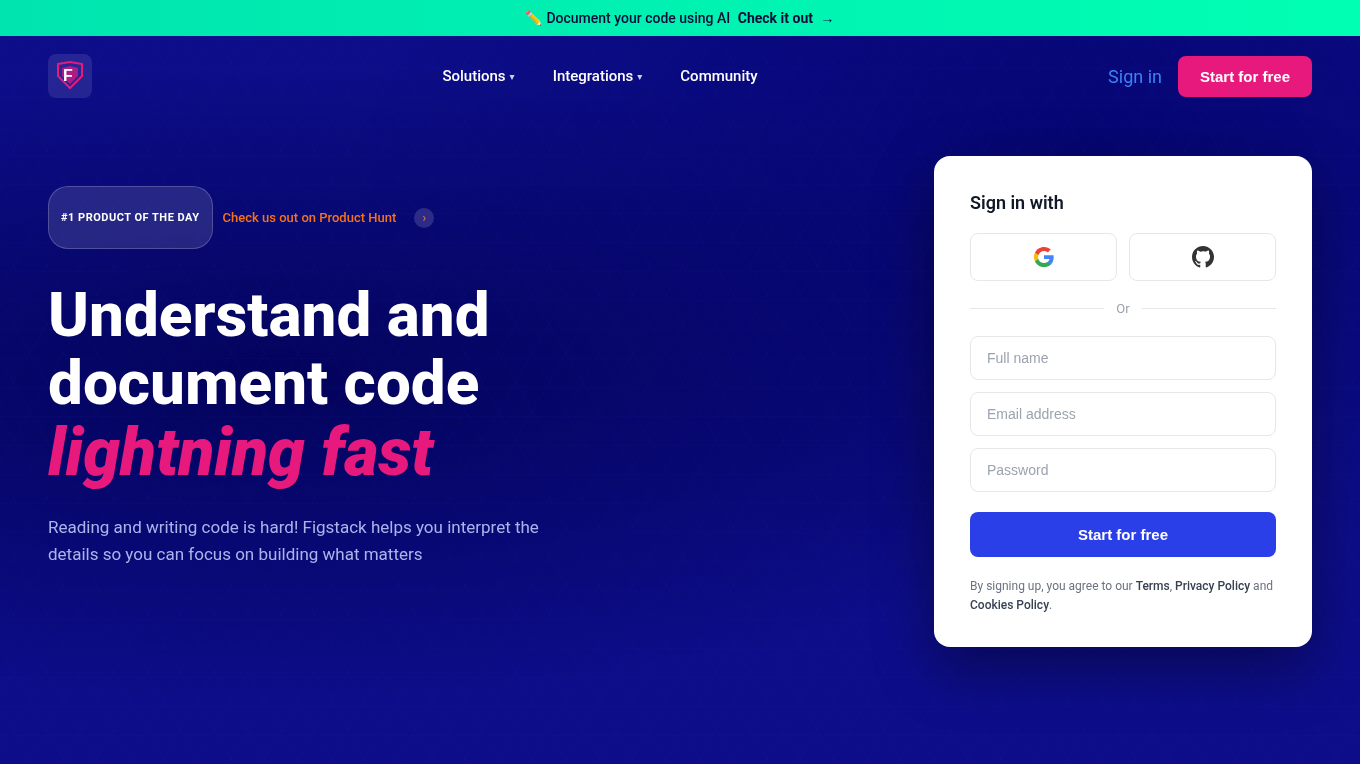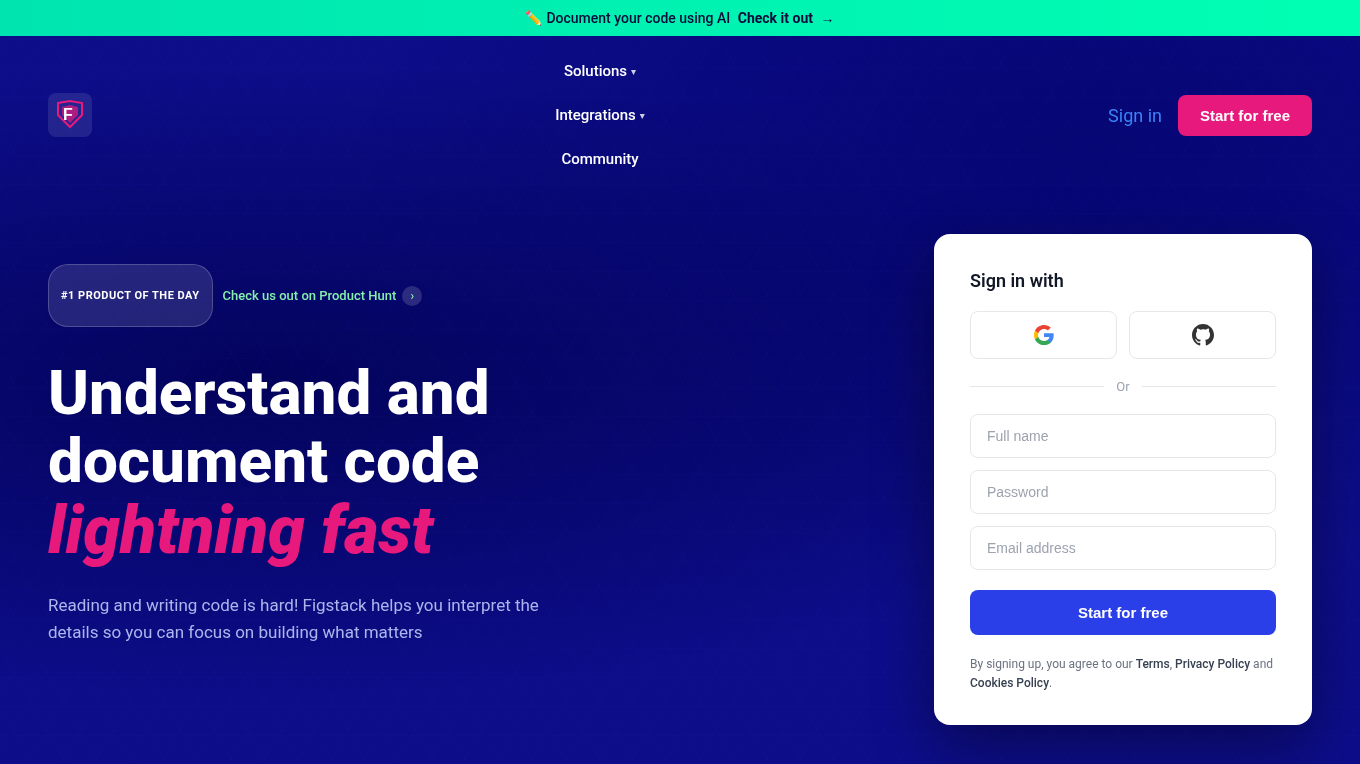--- a/index.html
+++ b/index.html
@@ -94,21 +94,20 @@
 
     .logo-mark {
       width: 44px;
       height: 44px;
     }
 
     .nav-links {
       display: flex;
       align-items: center;
       gap: 10px;
-      flex-direction: column;
     }
 
     .nav-item {
       display: flex;
       align-items: center;
       gap: 4px;
       color: #ffffff;
       font-size: 15px;
       font-weight: 500;
       padding: 8px 14px;
@@ -184,22 +183,22 @@
       font-weight: 700;
       padding: 24px 12px;
       border-radius: 20px;
       letter-spacing: 0.5px;
       text-transform: uppercase;
     }
 
     .badge-link {
       display: flex;
       align-items: center;
-      gap: 6px;
-      color: #86efac;
+      gap: 18px;
+      color: #f97316;
       font-size: 13px;
       font-weight: 500;
       cursor: pointer;
       text-decoration: none;
     }
 
     .badge-link .arrow {
       font-size: 12px;
       background: rgba(255,255,255,0.15);
       border-radius: 50%;
@@ -452,25 +451,25 @@
         <div class="divider-line"></div>
         <span class="divider-text">Or</span>
         <div class="divider-line"></div>
       </div>
 
       <div class="form-group">
         <input class="form-input" type="text" placeholder="Full name" style="">
       </div>
 
       <div class="form-group">
+        <input class="form-input" type="email" placeholder="Email address" style="">
+      </div>
+
+      <div class="form-group">
         <input class="form-input" type="password" placeholder="Password" style="">
-      </div>
-
-      <div class="form-group">
-        <input class="form-input" type="email" placeholder="Email address" style="">
       </div>
 
       <button class="submit-btn">Start for free</button>
 
       <p class="legal-text">
         <span>By signing up, you agree to our </span><a href="#">Terms</a><span>, </span><a href="#">Privacy Policy</a><span> and </span><br><a href="#">Cookies Policy</a><span>.</span>
       </p>
 
     </div>
   </div>

